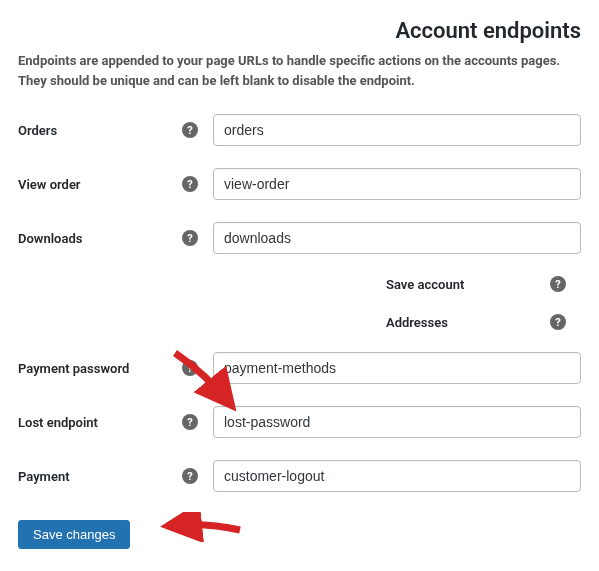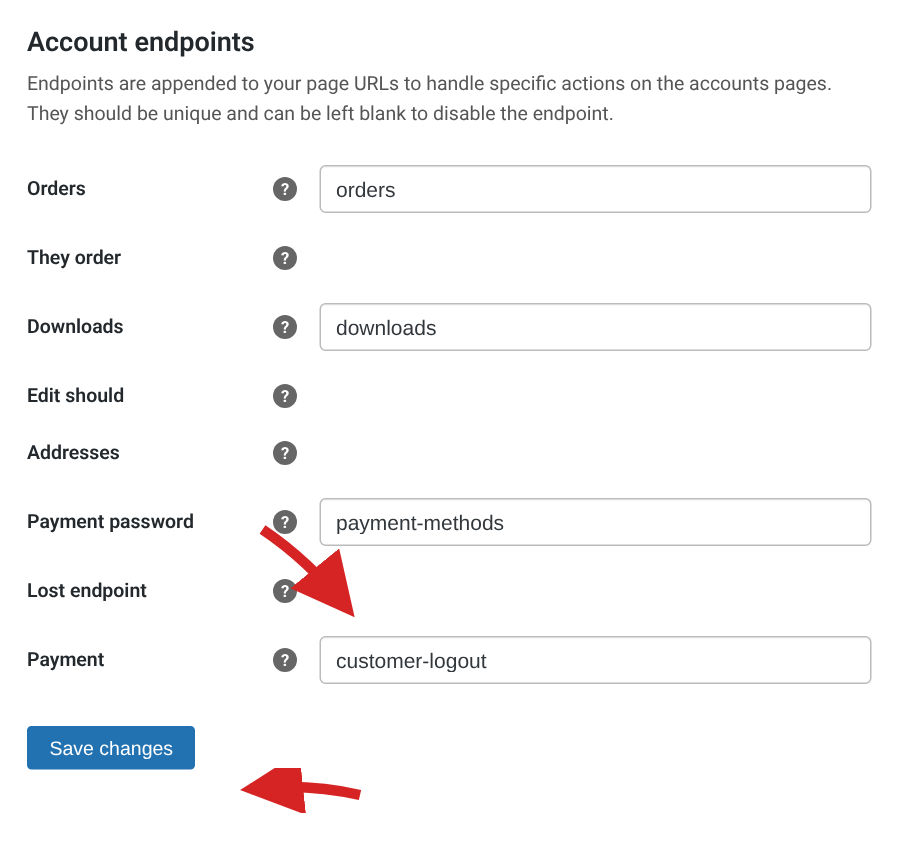--- a/index.html
+++ b/index.html
@@ -9,37 +9,40 @@
     }
     body {
       font-family: -apple-system, BlinkMacSystemFont, "Segoe UI", Roboto, Oxygen-Sans, Ubuntu, Cantarell, "Helvetica Neue", sans-serif;
       background: #ffffff;
       padding: 18px;
       color: #23282d;
       font-size: 13px;
       width: 599px;
     }
     h2.section-title {
-      font-size: 18px;
+      font-size: 22px;
       font-weight: 600;
       color: #23282d;
       margin-bottom: 8px;
+      text-align: right;
     }
     p.description {
       color: #555;
       font-size: 13px;
       line-height: 1.5;
       margin-bottom: 24px;
       max-width: 560px;
+      font-weight: bold;
     }
     .form-row {
       display: flex;
       align-items: center;
       margin-bottom: 22px;
       position: relative;
+      justify-content: flex-end;
     }
     .label-col {
       width: 195px;
       display: flex;
       align-items: center;
       justify-content: space-between;
       padding-right: 15px;
     }
     .field-label {
       font-size: 13px;
@@ -116,38 +119,41 @@
     <span class="field-label">Orders</span>
     <span class="help-icon">?</span>
   </div>
   <div class="input-col">
     <input type="text" class="text-input" value="orders" style="">
   </div>
 </div>
 
 <div class="form-row">
   <div class="label-col">
-    <span class="field-label">They order</span>
-    <span class="help-icon">?</span>
+    <span class="field-label">View order</span>
+    <span class="help-icon">?</span>
+  </div>
+  <div class="input-col">
+    <input type="text" class="text-input" value="view-order" style="">
   </div>
 </div>
 
 <div class="form-row">
   <div class="label-col">
     <span class="field-label">Downloads</span>
     <span class="help-icon">?</span>
   </div>
   <div class="input-col">
     <input type="text" class="text-input" value="downloads" style="">
   </div>
 </div>
 
 <div class="form-row">
   <div class="label-col">
-    <span class="field-label">Edit should</span>
+    <span class="field-label">Save account</span>
     <span class="help-icon">?</span>
   </div>
 </div>
 
 <div class="form-row">
   <div class="label-col">
     <span class="field-label">Addresses</span>
     <span class="help-icon">?</span>
   </div>
 </div>
@@ -159,20 +165,23 @@
   </div>
   <div class="input-col">
     <input type="text" class="text-input" value="payment-methods" style="">
   </div>
 </div>
 
 <div class="form-row">
   <div class="label-col">
     <span class="field-label">Lost endpoint</span>
     <span class="help-icon">?</span>
+  </div>
+  <div class="input-col">
+    <input type="text" class="text-input" value="lost-password" style="">
   </div>
 </div>
 
 <div class="form-row">
   <div class="label-col">
     <span class="field-label">Payment</span>
     <span class="help-icon">?</span>
   </div>
   <div class="input-col">
     <input type="text" class="text-input" value="customer-logout" style="">

